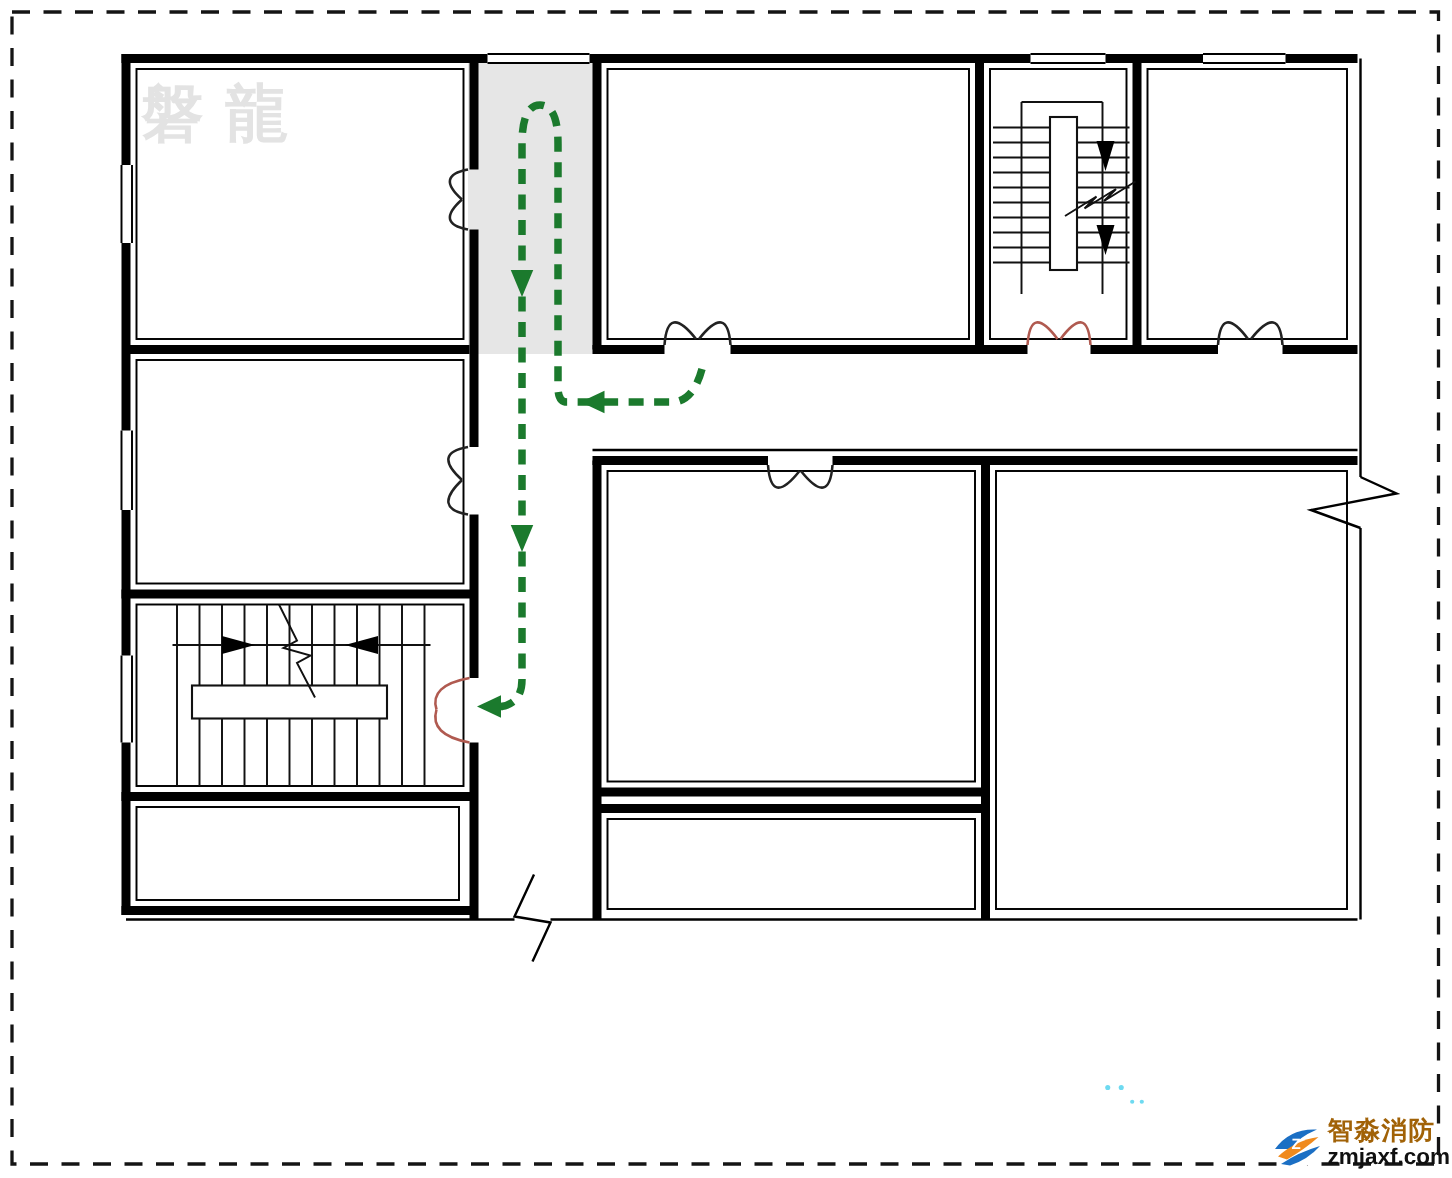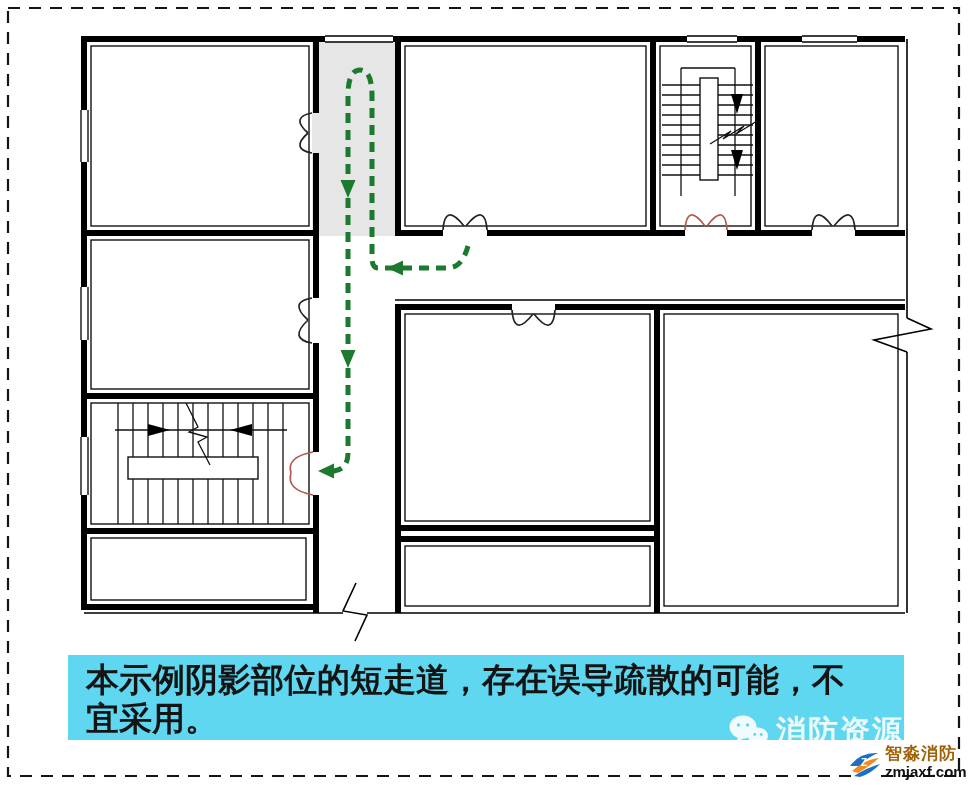--- a/index.html
+++ b/index.html
@@ -127,24 +127,22 @@
       <path class="route" d="M468 246 Q462 268 448 268 H378 Q372 268 372 258 V96 Q372 70 360 70 Q348 70 348 96 V453 Q348 469 334 471 L336 471"></path>
       <polygon class="route-arrow" points="387,268 403,260.5 403,275.5"></polygon>
       <polygon class="route-arrow" points="348,198 340.5,180 355.5,180"></polygon>
       <polygon class="route-arrow" points="348,368 340.5,350 355.5,350"></polygon>
       <polygon class="route-arrow" points="318,471 334,463.5 334,478.5"></polygon>
     </g>
 
     <rect class="frame" x="8" y="8" width="951" height="768"></rect>
   </svg>
 
+  <div class="watermark">磐龍</div>
 
-  <div class="caption-box">
-    <div class="caption-text">本示例阴影部位的短走道，存在误导疏散的可能，不宜采用。</div>
-  </div>
 
   <div class="wechat-row">
     <svg width="42" height="36" viewBox="0 0 42 36">
       <g opacity="0.9">
         <ellipse cx="15" cy="13" rx="13.5" ry="11.5" fill="#ffffff"></ellipse>
         <path d="M10 23 L8 29 L16 24 Z" fill="#ffffff"></path>
         <circle cx="10.5" cy="11" r="1.7" fill="#5fd7f0"></circle>
         <circle cx="19.5" cy="11" r="1.7" fill="#5fd7f0"></circle>
         <ellipse cx="30" cy="22" rx="10" ry="8.5" fill="#ffffff"></ellipse>
         <path d="M34 29 L36 34 L29 30 Z" fill="#ffffff"></path>

